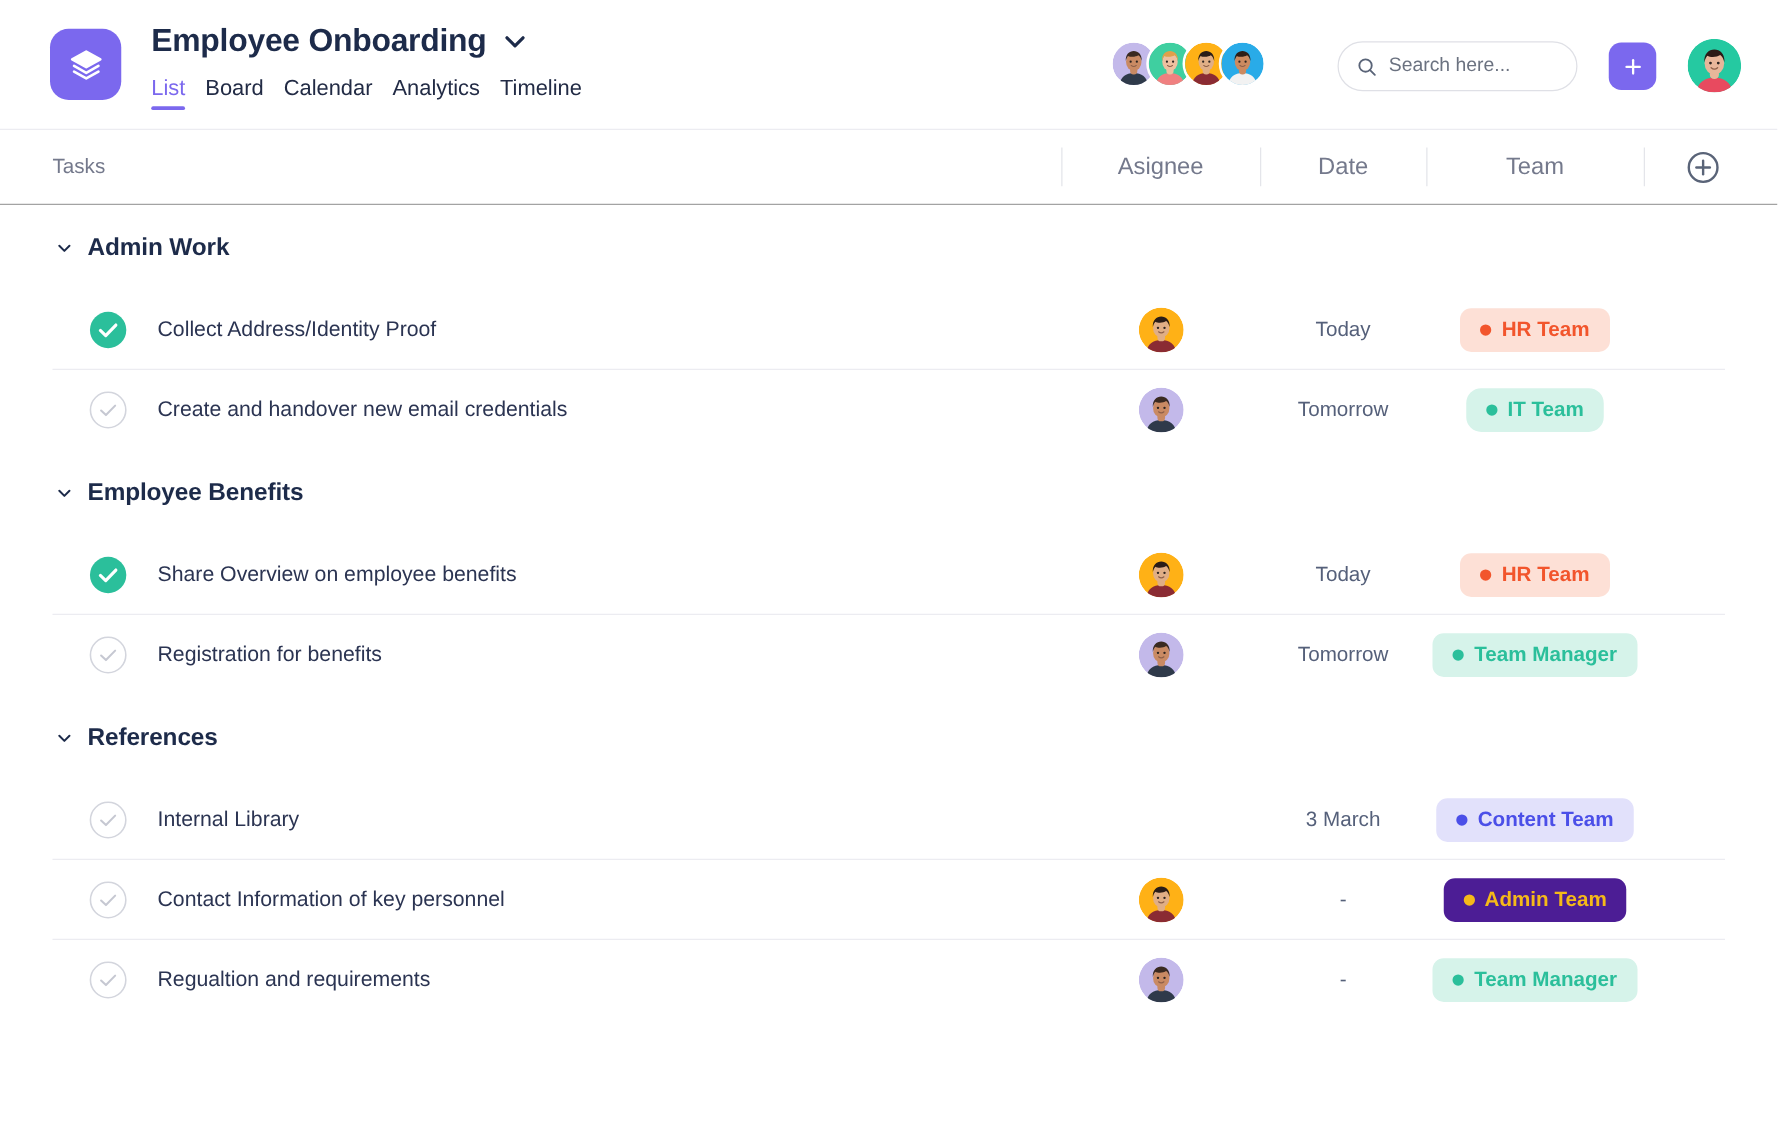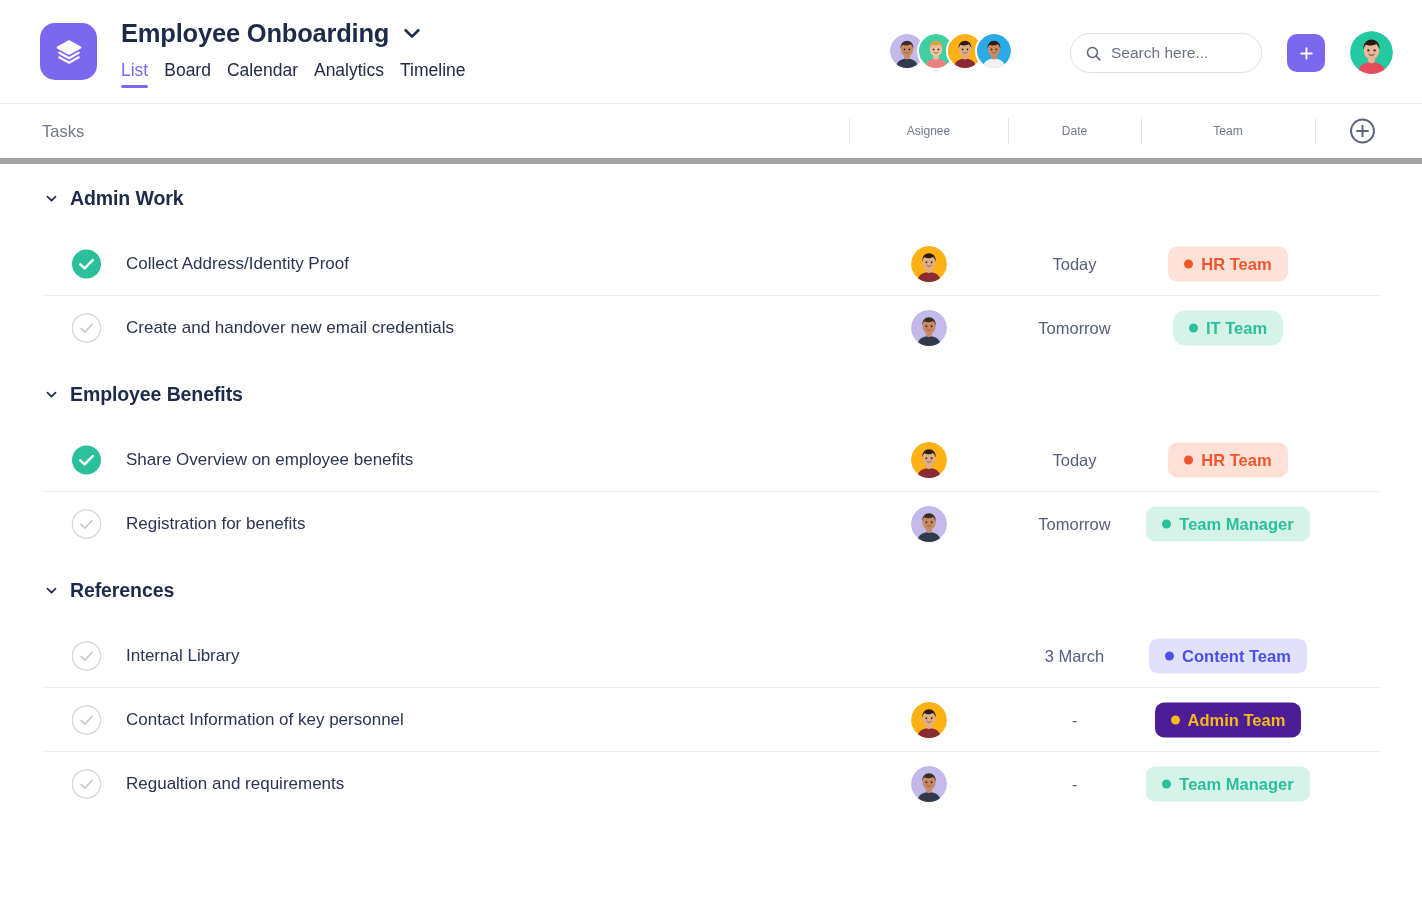--- a/index.html
+++ b/index.html
@@ -81,30 +81,30 @@
     background: #7B68EE; border: none; cursor: pointer;
     display: flex; align-items: center; justify-content: center;
   }
   .add-btn svg { width: 17px; height: 17px; display:block; }
 
   .user-avatar { position: absolute; left: -72px; top: 31px; width: 43px; height: 43px; }
 
   
   .col-header {
     position: relative; height: 60px;
-    border-bottom: 6px solid #a3a3a3;
+    border-bottom: 1px solid #a3a3a3;
     display: flex; align-items: center;
   }
   .col-tasks {
     position: absolute; left: 42px; top: 50%; transform: translateY(-50%);
     font-size: 16.5px; color: #74798c;
   }
   .col-cell {
     position: absolute; top: 50%; transform: translateY(-50%);
-    font-size: 12px; color: #74798c; text-align: center;
+    font-size: 19px; color: #74798c; text-align: center;
   }
   .col-assignee { left: 849px; width: 159px; }
   .col-date     { left: 1008px; width: 133px; }
   .col-team     { left: 1141px; width: 174px; }
   .col-div {
     position: absolute; top: 14px; bottom: 14px; width: 1px; background: #e4e5ea;
   }
   .add-col-btn {
     position: absolute; left: 1349px; top: 50%; transform: translateY(-50%);
     width: 27px; height: 27px; cursor: pointer;

